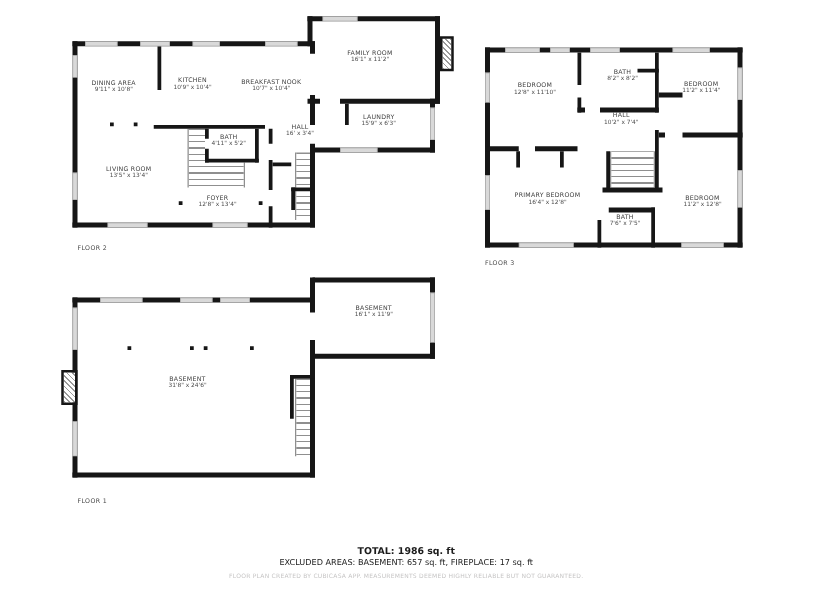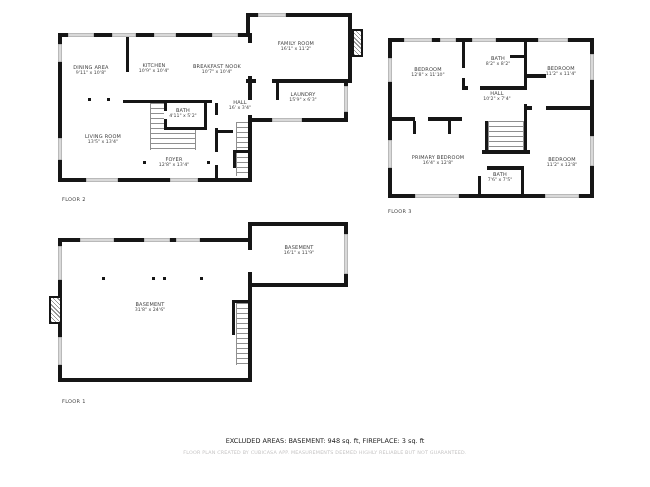--- a/index.html
+++ b/index.html
@@ -219,17 +219,18 @@
       <span class="rd">16'1" x 11'9"</span>
     </div>
     <div class="lbl" style="left:150px;top:307px">
       <span class="rn">BASEMENT</span>
       <span class="rd">31'8" x 24'6"</span>
     </div>
     <div class="floor-tag" style="left:62px;top:398px">FLOOR 1</div>
   </div>
 
   <div class="summary">
-    <div class="sline">EXCLUDED AREAS: BASEMENT: 948 sq. ft, FIREPLACE: 3 sq. ft</div>
+    <div class="total">TOTAL: 1986 sq. ft</div>
+    <div class="sline">EXCLUDED AREAS: BASEMENT: 657 sq. ft, FIREPLACE: 17 sq. ft</div>
     <div class="disc">FLOOR PLAN CREATED BY CUBICASA APP. MEASUREMENTS DEEMED HIGHLY RELIABLE BUT NOT GUARANTEED.</div>
   </div>
 
 </div>
 
 </body></html>

